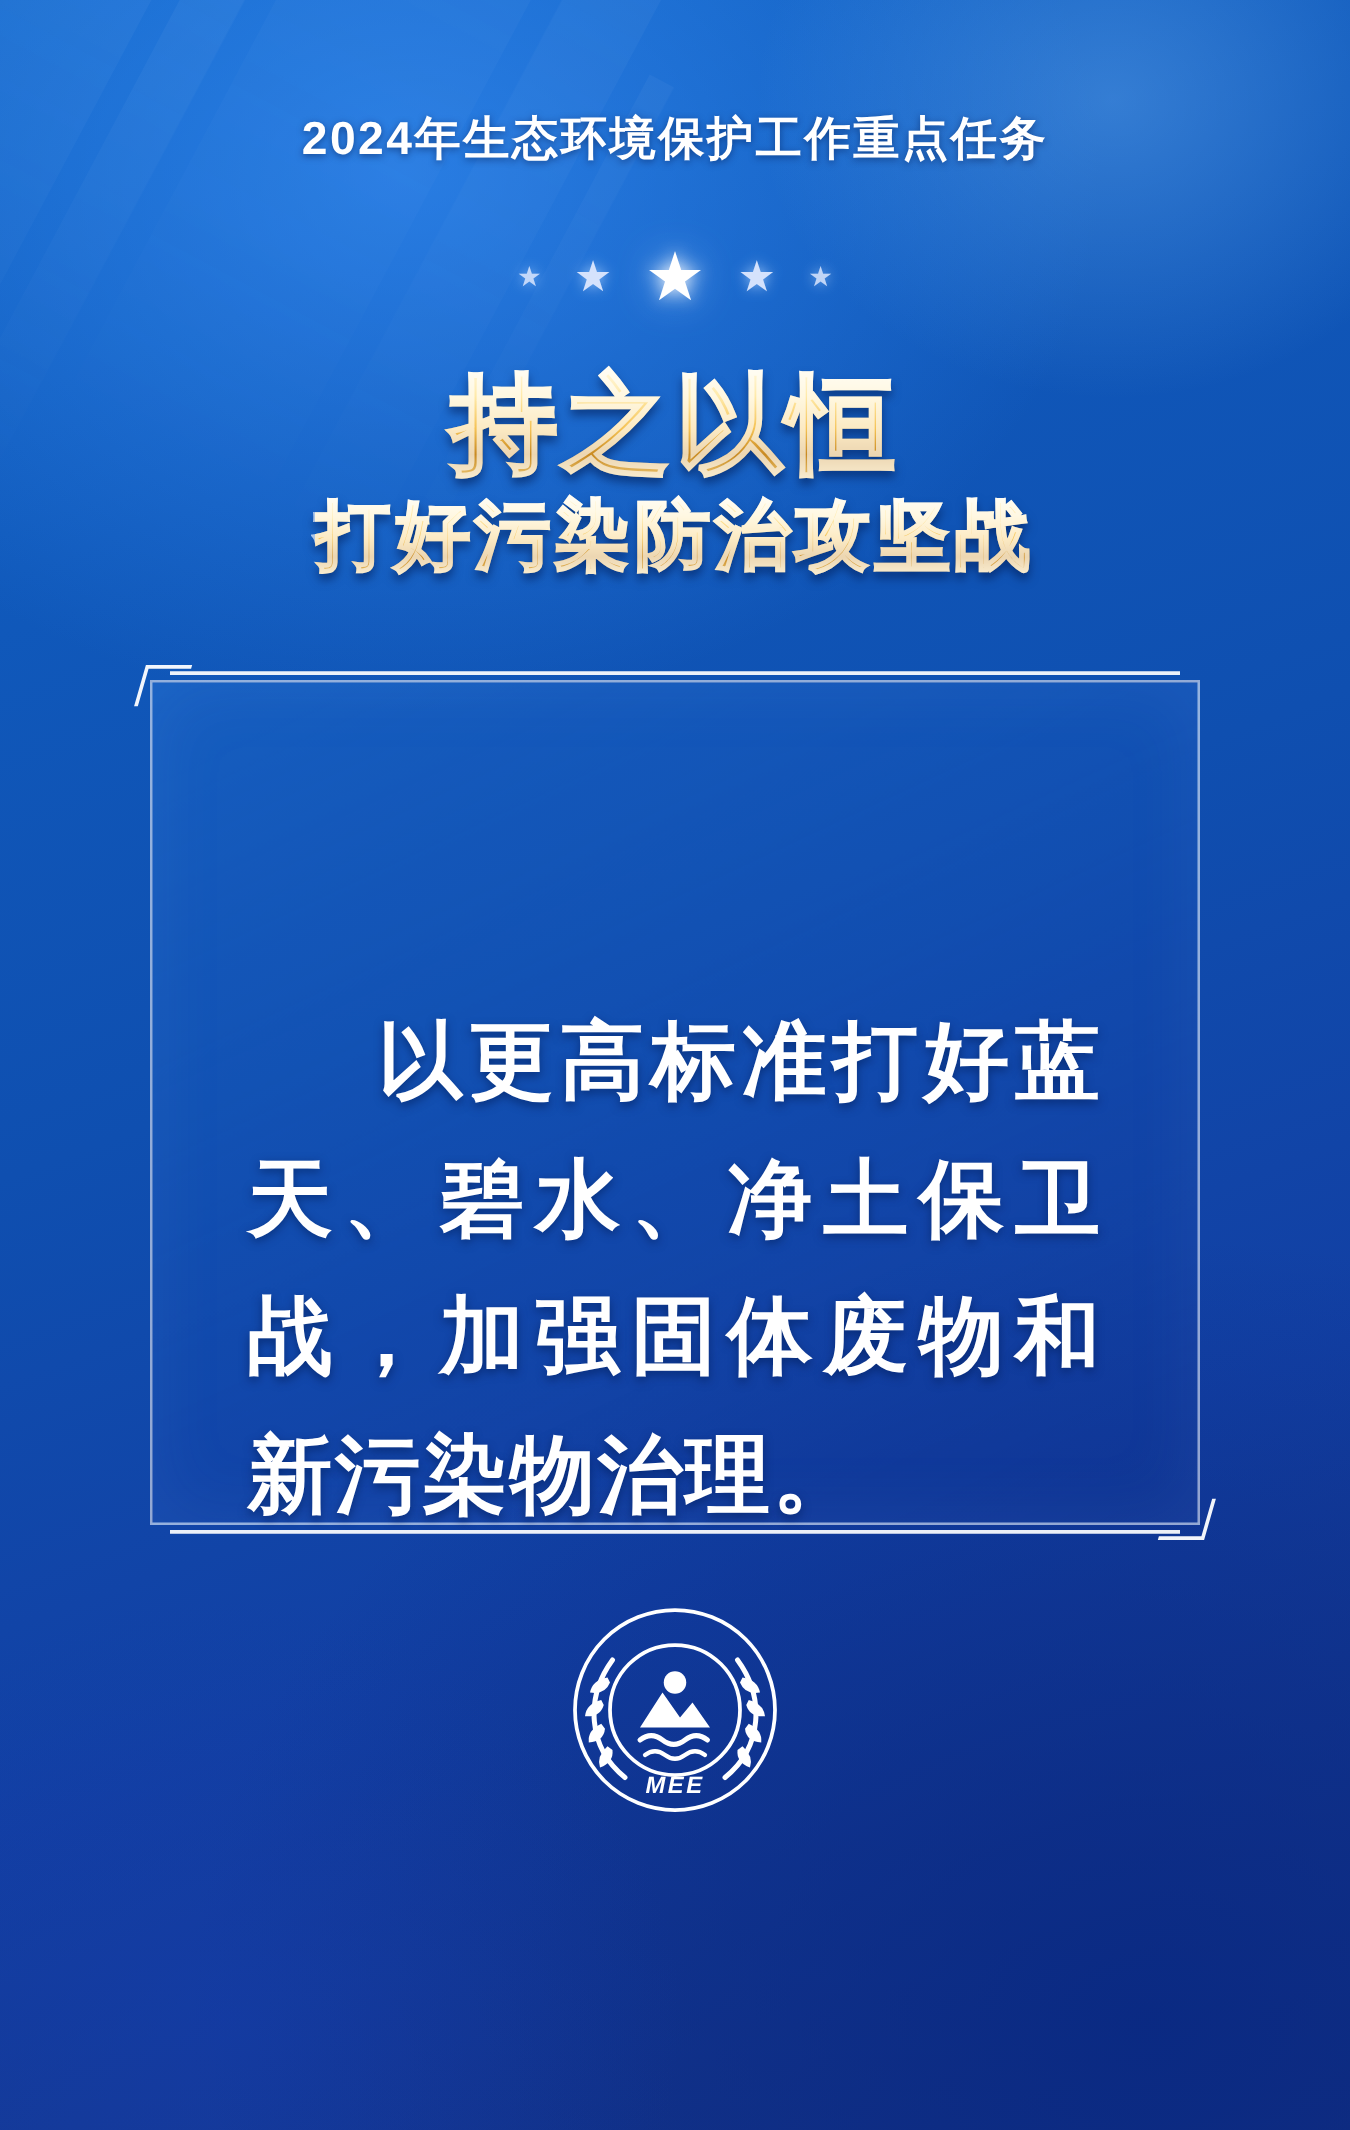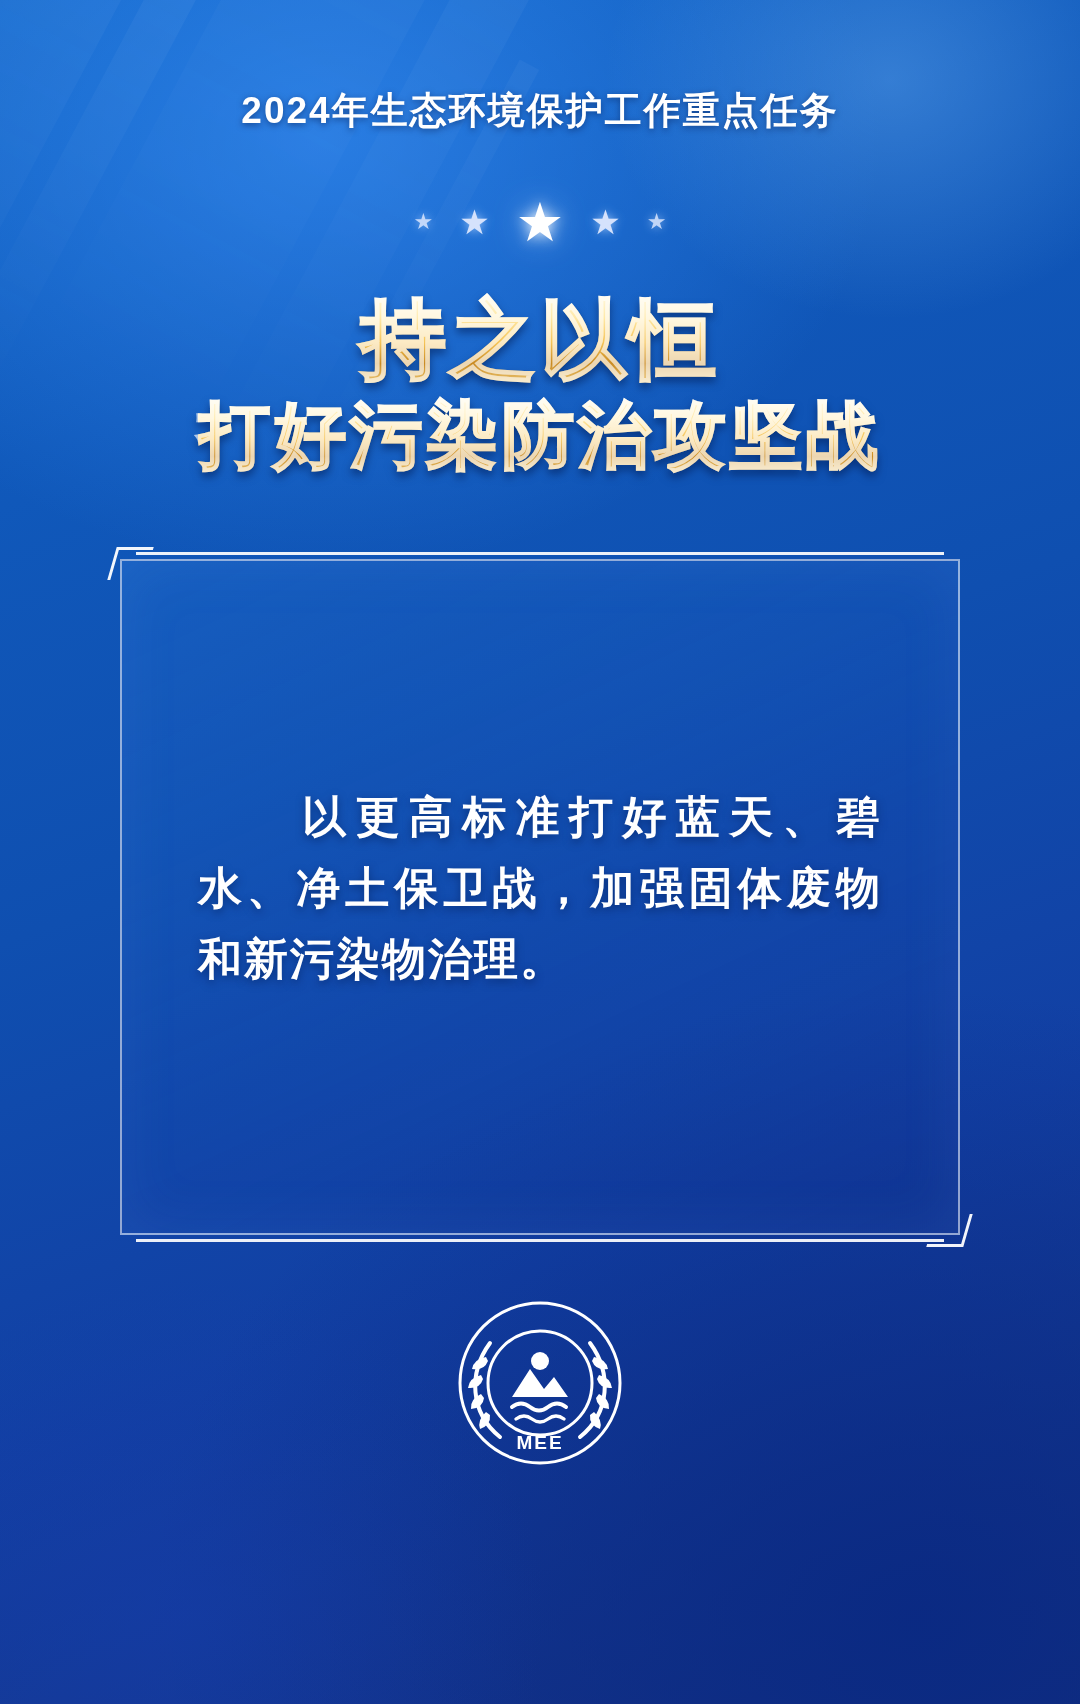--- a/index.html
+++ b/index.html
@@ -102,21 +102,21 @@
 
   .headline {
     margin-top: 36px;
     text-align: center;
     line-height: 1.22;
     font-weight: 700;
     letter-spacing: 4px;
     font-family: Liberation Serif, serif;
   }
   .headline .l1 { font-size: 86px; }
-  .headline .l2 { font-size: 72px; }
+  .headline .l2 { font-size: 60px; }
   .gold {
     display: block;
     background: linear-gradient(180deg, #fffdf0 0%, #ffe9a8 28%, #f5c356 52%, #c98a22 72%, #ffe7a0 100%);
     -webkit-background-clip: text;
     background-clip: text;
     color: transparent;
     -webkit-text-stroke: 2px rgba(255,255,255,0.65);
     filter: drop-shadow(0 5px 4px rgba(0,25,80,0.55));
   }
 
@@ -161,35 +161,36 @@
   }
 
   .panel-body {
     position: absolute;
     left: 0; right: 0;
     top: 180px;
     padding: 0 76px;
     text-align: justify;
   }
   .panel-text {
-    font-size: 44px;
+    font-size: 68px;
     line-height: 1.62;
     letter-spacing: 2px;
     color: #ffffff;
     font-weight: 700;
     text-indent: 104px;
     text-shadow: 0 3px 8px rgba(0,25,80,0.55);
-    font-family: Liberation Mono, monospace;
+    font-family: Liberation Sans, sans-serif;
   }
 
   .emblem-wrap {
     margin-top: 64px;
     display: flex;
     flex-direction: column;
     align-items: center;
+    font-style: italic;
   }
   .emblem {
     width: 168px;
     height: 168px;
     position: relative;
   }
   .emblem svg { display: block; }
 </style>
 </head>
 <body>

